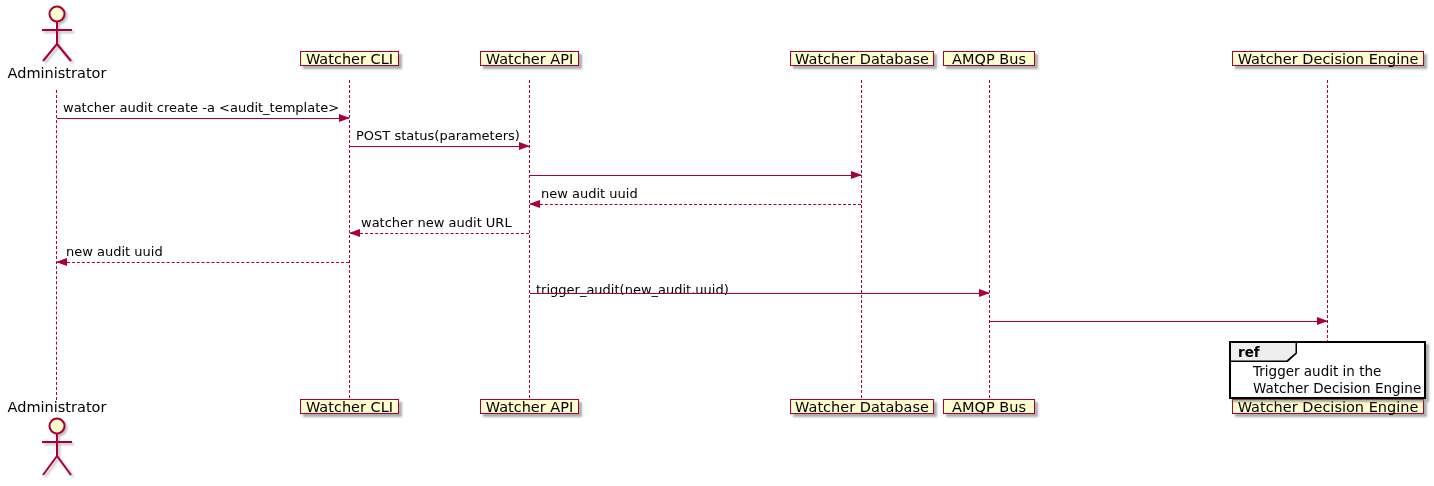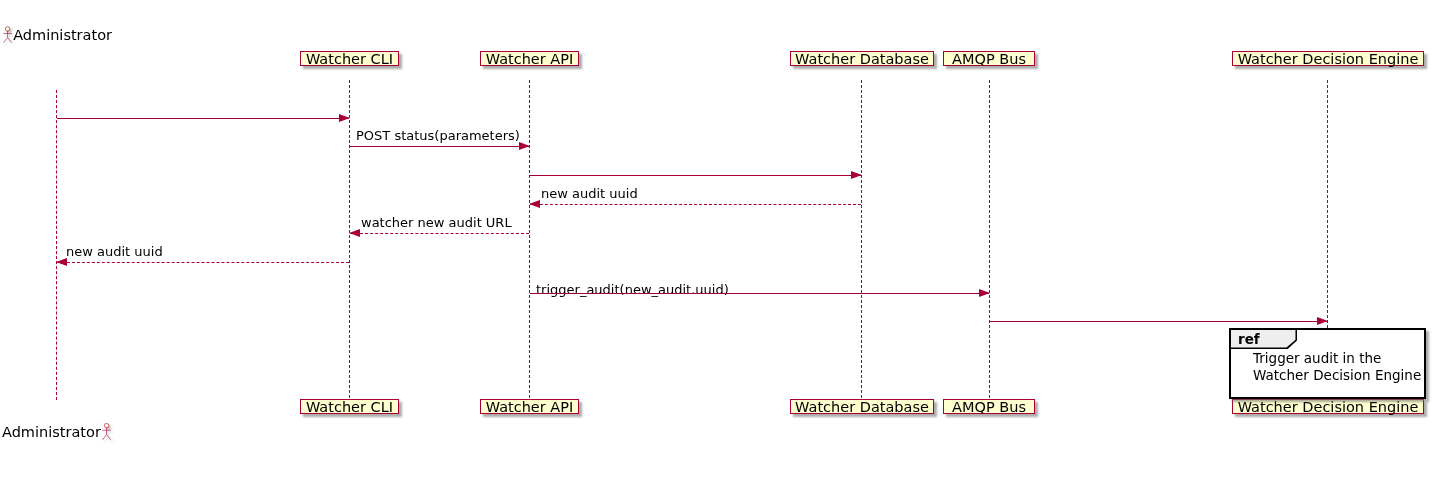--- a/index.html
+++ b/index.html
@@ -12,21 +12,21 @@
   
   .pbox {
     position:absolute; height:15px; box-sizing:border-box;
     background:#FEFECE; border:1.6px solid #A80036;
     box-shadow:3px 3px 2px rgba(105,105,105,0.55);
     display:flex; align-items:center; justify-content:center;
     font-size:14.5px; white-space:nowrap; padding:0 6px;
   }
 
   
-  .actor { position:absolute; display:flex; flex-direction:row; align-items:center; width:110px; }
+  .actor { position:absolute; display:flex; flex-direction:column; align-items:center; width:110px; }
   .actor svg { filter:drop-shadow(2px 2px 1px rgba(120,120,120,0.5)); }
   .actor-label { font-size:14.5px; white-space:nowrap; }
 
   
   .msg-label { position:absolute; font-size:13px; white-space:nowrap; }
   .msg-line { position:absolute; height:0; border-top:1px solid #A80036; }
   .msg-line.dashed { border-top-style:dashed; }
   .ah { position:absolute; width:0; height:0; border-top:4.5px solid transparent; border-bottom:4.5px solid transparent; }
   .ah.right { right:-1px; top:-5px; border-left:11px solid #A80036; }
   .ah.left  { left:-1px;  top:-5px; border-right:11px solid #A80036; }
@@ -103,20 +103,21 @@
   <div class="pbox" style="left:790px; top:399px; width:144px;">
       <span>Watcher Database</span>
     </div>
   <div class="pbox" style="left:943px; top:399px; width:92px;">
       <span>AMQP Bus</span>
     </div>
   <div class="pbox" style="left:1232px;top:399px; width:192px;">
       <span>Watcher Decision Engine</span>
     </div>
 
+  <div class="msg-label" style="left:63px; top:100px;">watcher audit create -a &lt;audit_template&gt;</div>
   <div class="msg-line" style="left:57px; top:118px; width:292px;">
     <span class="ah right"></span>
   </div>
 
   <div class="msg-label" style="left:356px; top:128px;">POST status(parameters)</div>
   <div class="msg-line" style="left:350px; top:146px; width:179px;">
     <span class="ah right"></span>
   </div>
 
   <div class="msg-line" style="left:530px; top:175px; width:331px;">
@@ -140,21 +141,21 @@
 
   <div class="msg-label" style="left:536px; top:262px;margin-top:20px;">trigger_audit(new_audit.uuid)</div>
   <div class="msg-line" style="left:530px; top:293px; width:459px;">
     <span class="ah right"></span>
   </div>
 
   <div class="msg-line" style="left:989px; top:321px; width:338px;">
     <span class="ah right"></span>
   </div>
 
-  <div class="ref" style="left:1229px; top:328px; width:197px; height:71px;">
+  <div class="ref" style="left:1229px; top:341px; width:197px; height:58px;">
     <div class="ref-head-outer">
       <div class="ref-head-inner">
         <span class="ref-keyword">ref</span>
       </div>
     </div>
     <div class="ref-body">
       <div>Trigger audit in the</div>
       <div>Watcher Decision Engine</div>
     </div>
   </div>

